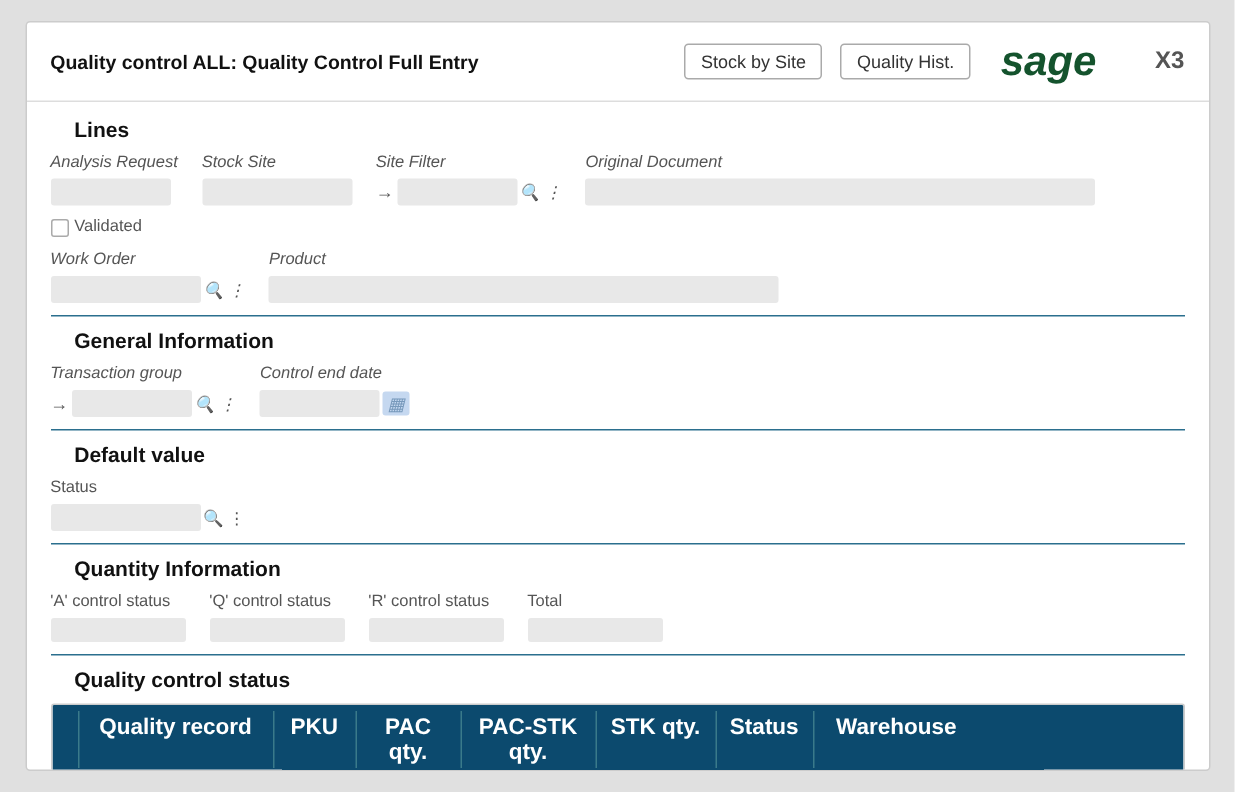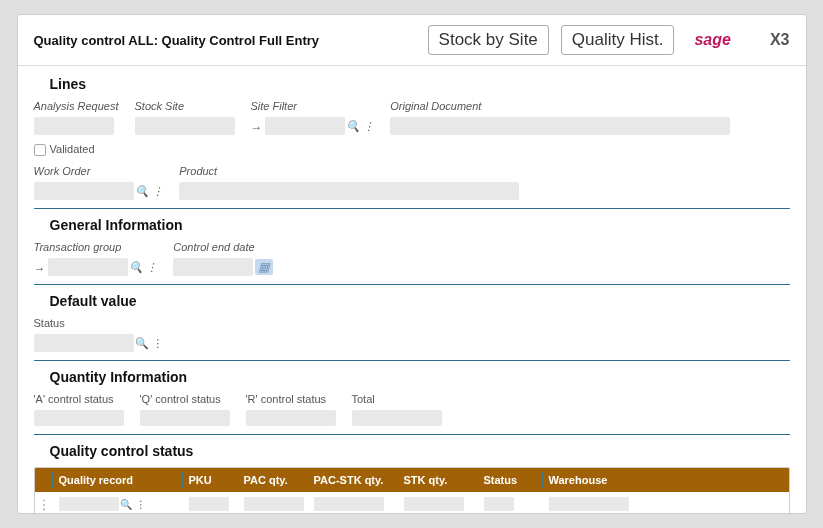--- a/index.html
+++ b/index.html
@@ -35,33 +35,33 @@
       font-size: 13px;
       font-weight: bold;
       flex: 1;
       color: #111;
     }
     .btn-header {
       border: 1px solid #aaa;
       background: #fff;
       border-radius: 3px;
       padding: 4px 10px;
-      font-size: 17px;
+      font-size: 12px;
       cursor: pointer;
       color: #333;
     }
     .sage-logo {
       display: flex;
       align-items: center;
       gap: 4px;
       margin-left: 8px;
     }
     .sage-text {
-      color: #be185d;
-      font-size: 16px;
+      color: #14532d;
+      font-size: 28px;
       font-weight: bold;
       font-style: italic;
     }
     .x3-text {
       color: #555;
       font-size: 16px;
       font-weight: bold;
       margin-left: 35px;
     }
     .content {
@@ -143,24 +143,25 @@
       margin: 8px 0;
     }
     .table-wrap {
       margin-top: 6px;
       border: 1px solid #ccc;
       border-radius: 2px;
       overflow: hidden;
     }
     .table-header {
       display: flex;
-      background: #a16207;
+      background: #0c4a6e;
       color: #fff;
-      font-size: 11px;
+      font-size: 15px;
       padding: 4px 0;
+      text-align: center;
     }
     .th {
       padding: 2px 6px;
       font-weight: bold;
       border-right: 1px solid #3a7a8a;
     }
     .th:last-child { border-right: none; }
     .table-row-wrap {
       display: flex;
       flex-direction: column;

